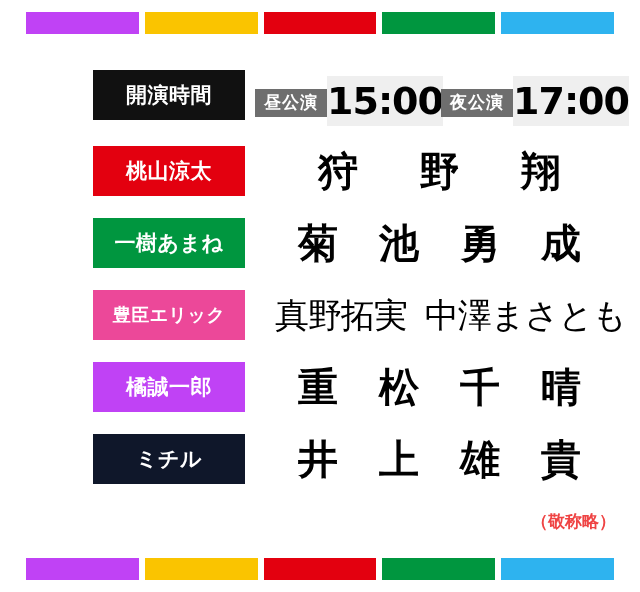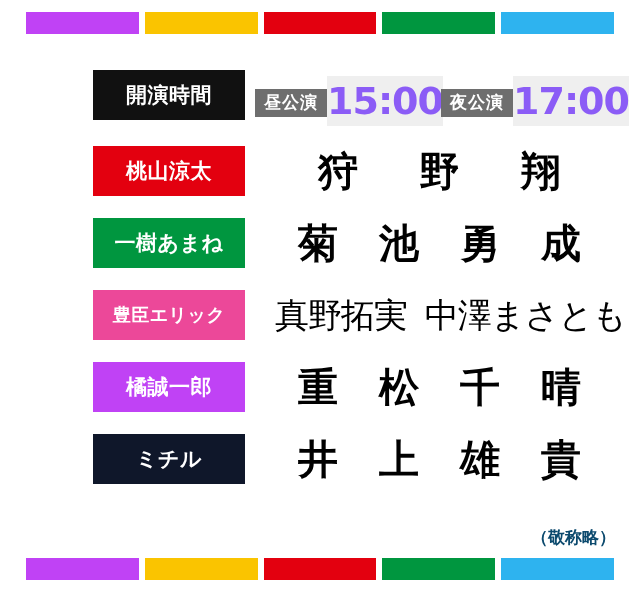--- a/index.html
+++ b/index.html
@@ -114,21 +114,21 @@
     background: #efefef;
     display: flex;
     align-items: center;
     justify-content: center;
     margin-top: -3px;
   }
   .time-text {
     font-family: "DejaVu Sans", "Liberation Sans", sans-serif;
     font-size: 38px;
     font-weight: bold;
-    color: #8b5cf6;
+    color: #000000;
     letter-spacing: -1px;
     line-height: 1;
   }
 
   
   .cast-single {
     flex: 1 1 auto;
     display: flex;
     align-items: center;
     justify-content: space-evenly;
@@ -157,24 +157,24 @@
     color: #000000;
     line-height: 1;
     letter-spacing: -1px;
     white-space: nowrap;
   }
 
   
   .footer-note {
     position: absolute;
     right: 24px;
-    top: 526px;
+    top: 510px;
     font-size: 17px;
     font-weight: bold;
-    color: #0c4a6e;
+    color: #ef4444;
     letter-spacing: 0px;
   }
 </style>
 </head>
 <body>
 
 <div class="color-bar top">
   <div class="seg" style="background: rgb(192, 66, 245);"></div>
   <div class="seg" style="background: rgb(250, 196, 0);"></div>
   <div class="seg" style="background: rgb(227, 0, 15);"></div>

